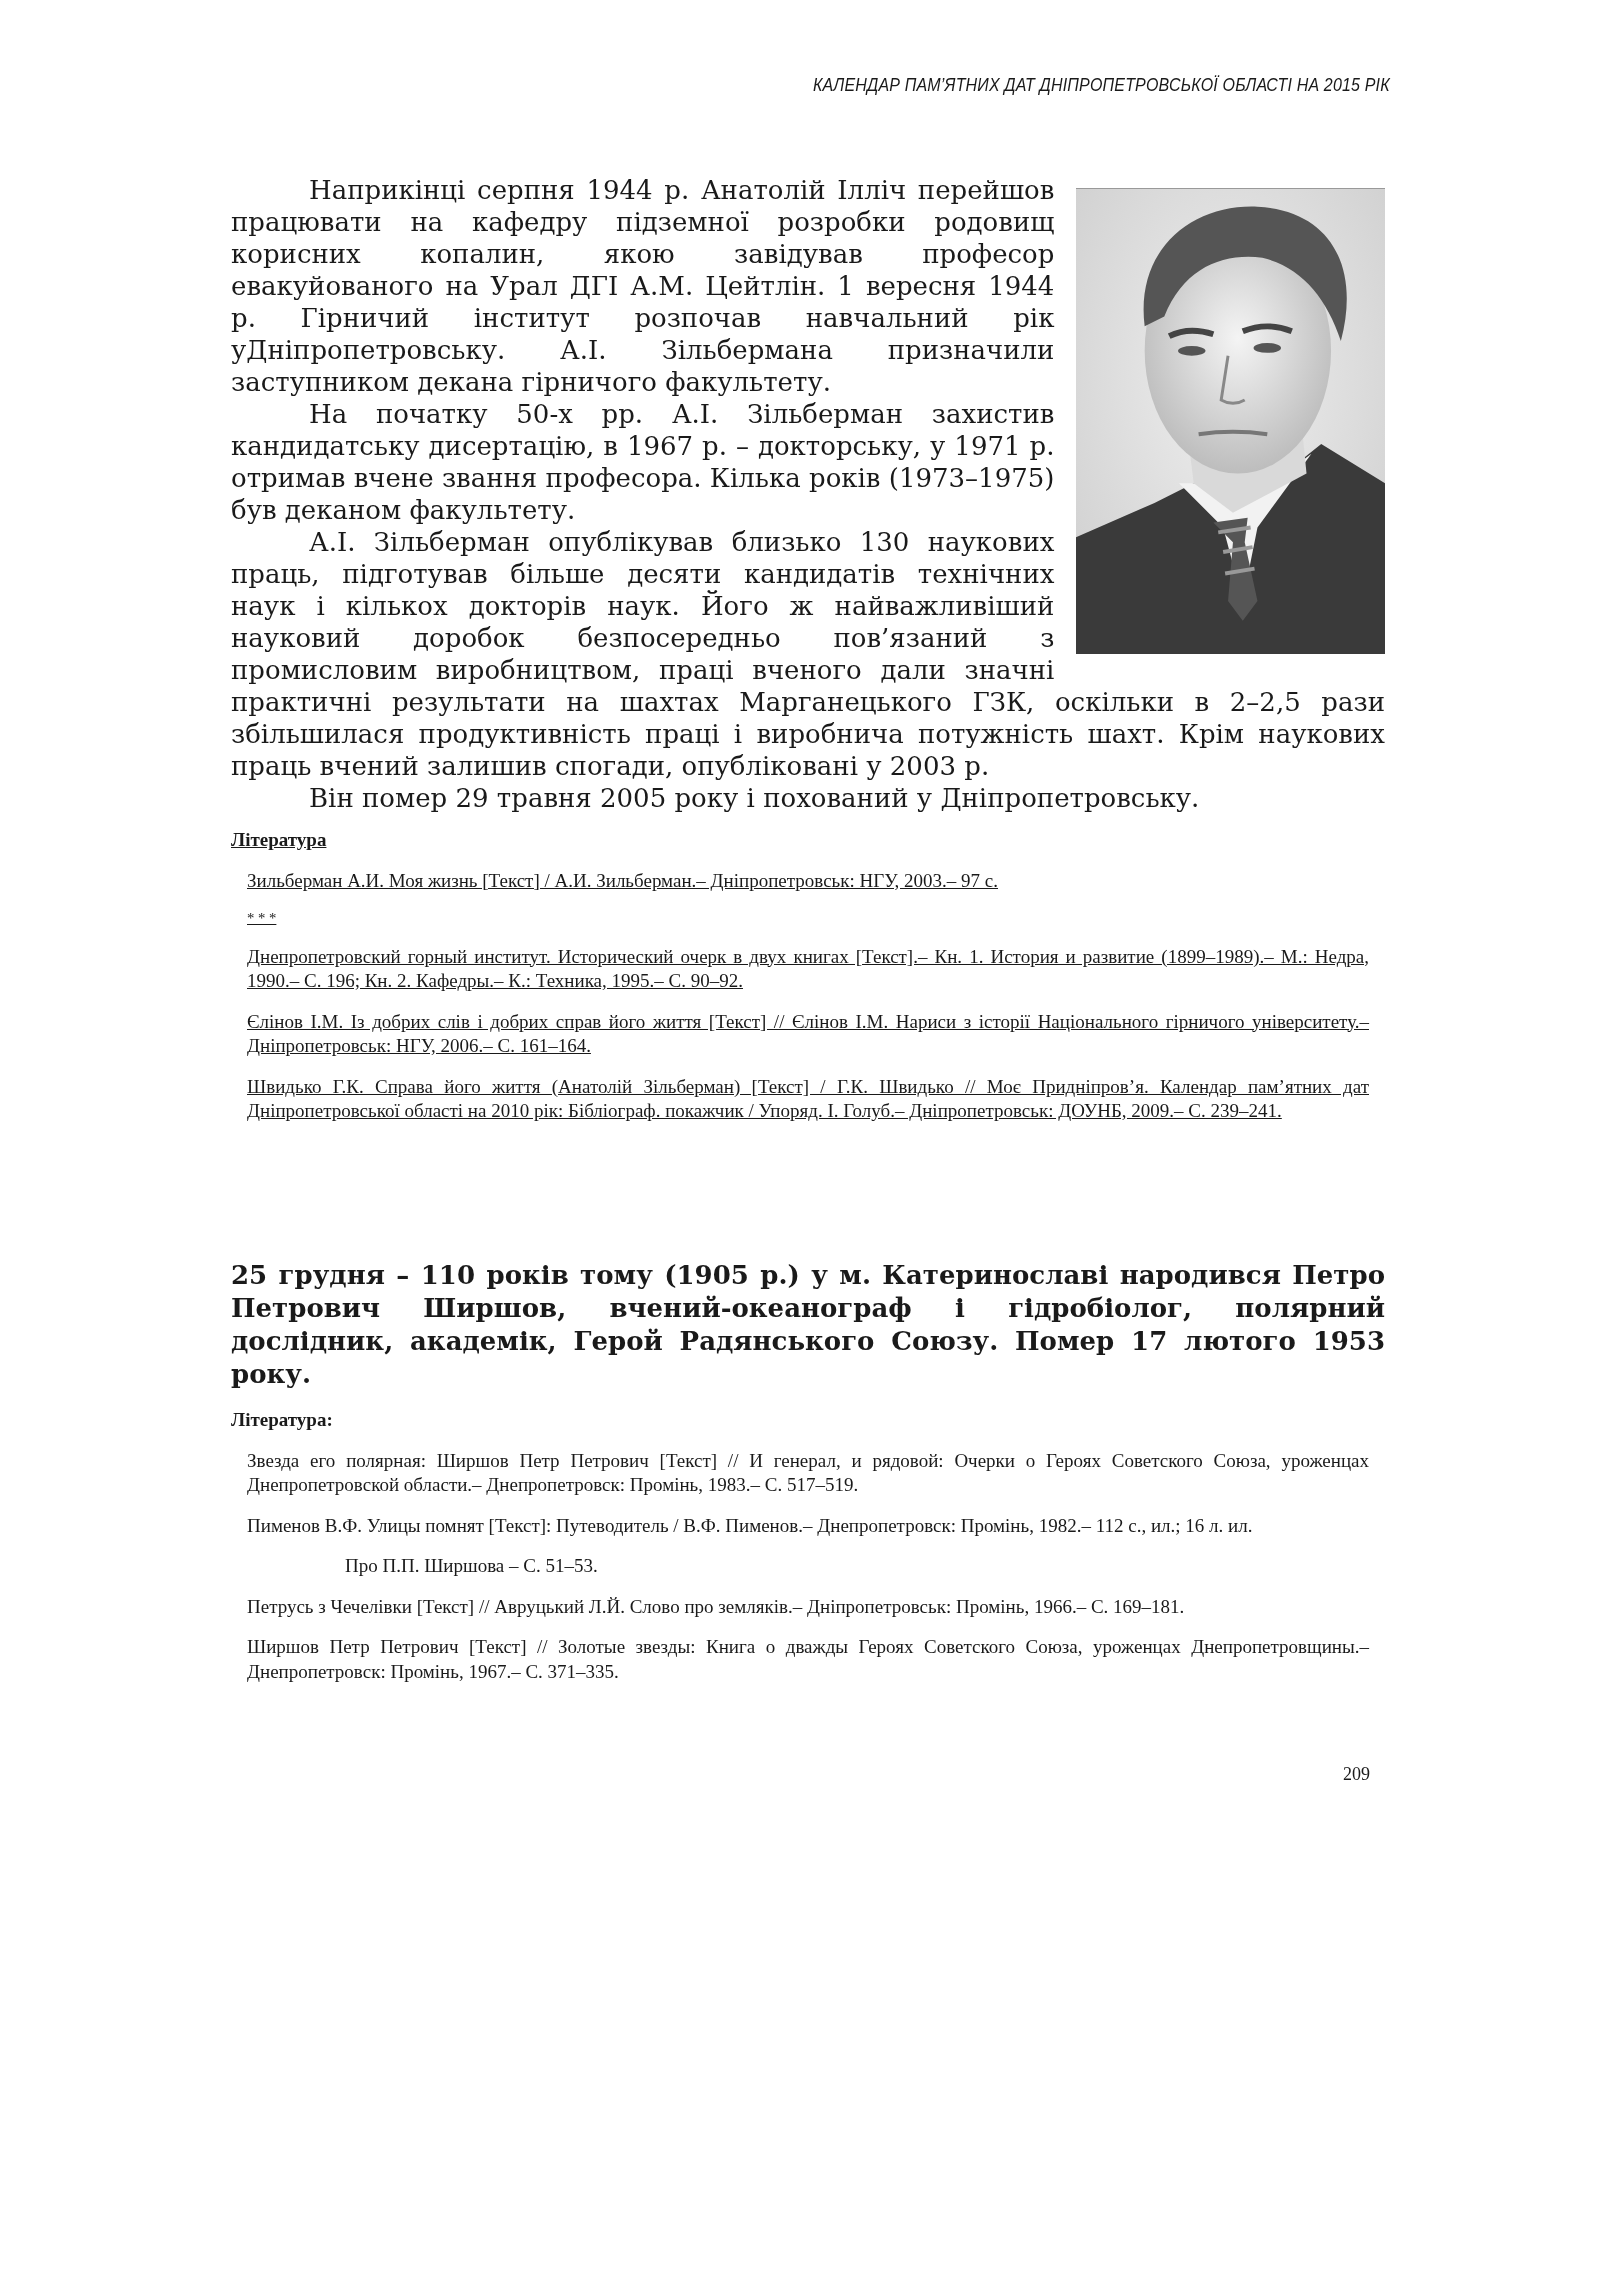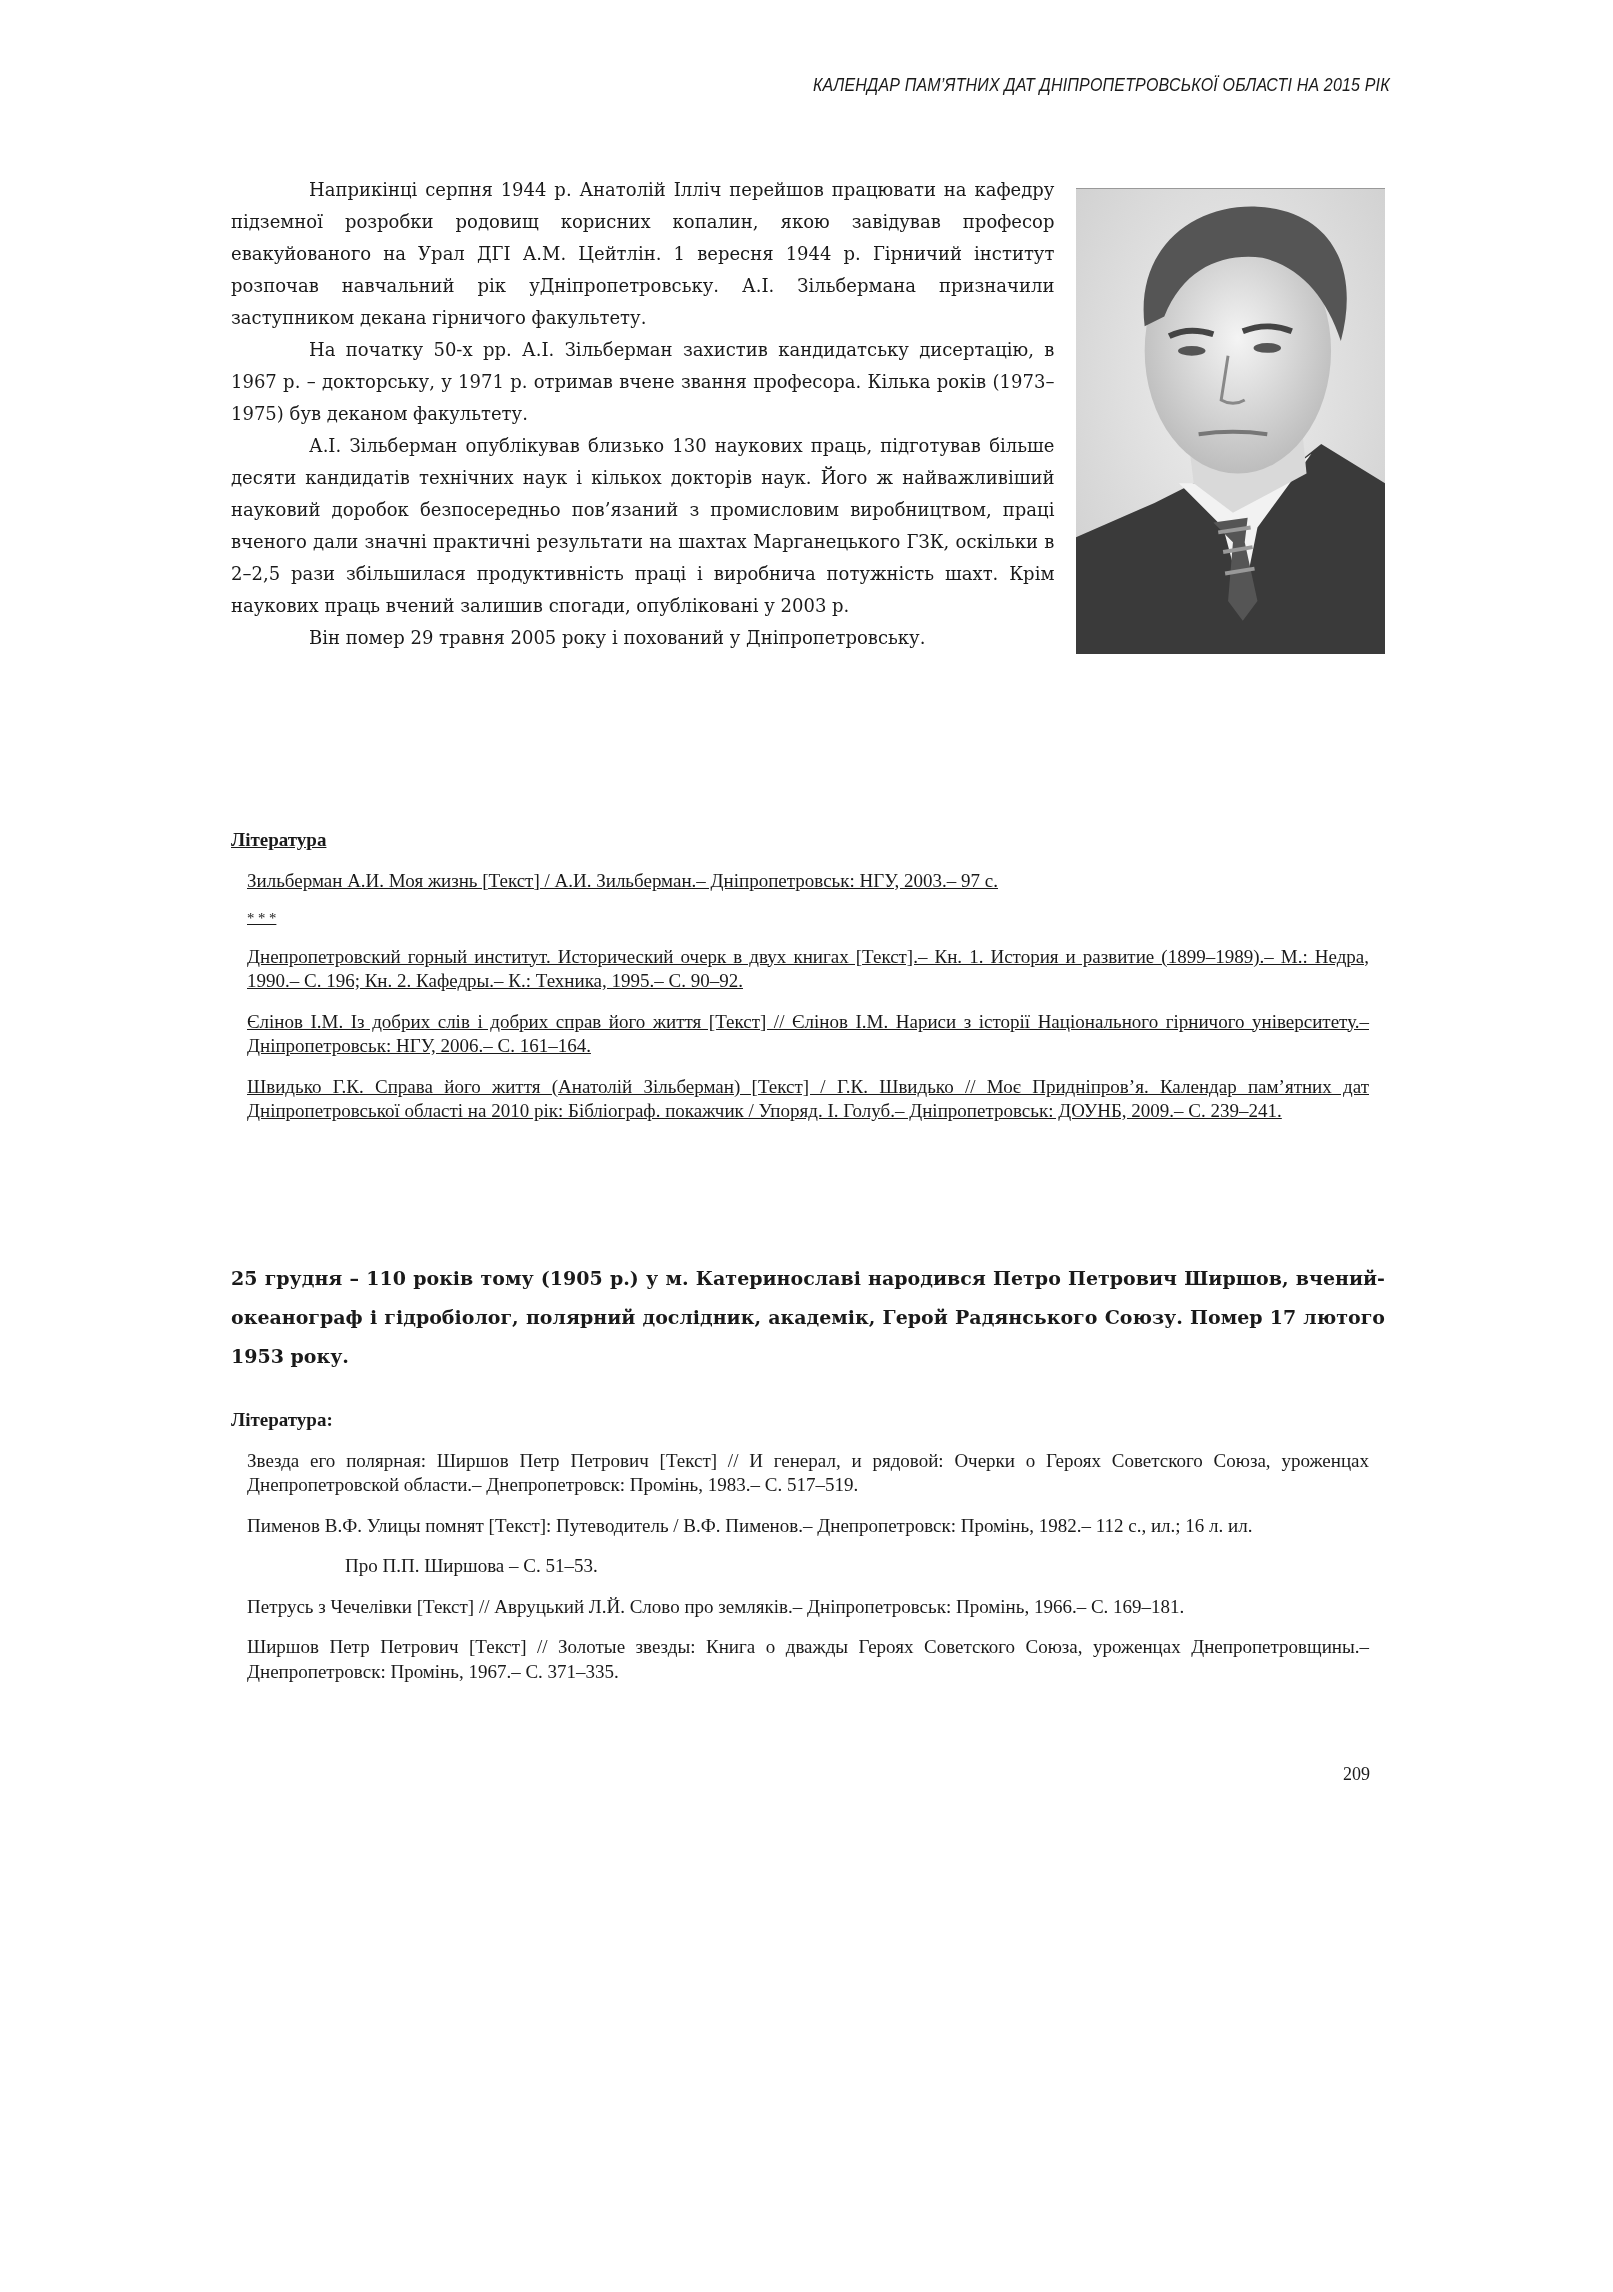--- a/index.html
+++ b/index.html
@@ -5,40 +5,40 @@
   html, body { margin: 0; padding: 0; background: #ffffff; }
   body { width: 1613px; height: 2293px; position: relative; overflow: hidden; color: #111; }
   .running-head {
     position: absolute; top: 74px; right: 223px;
     font-family: "Liberation Sans", sans-serif; font-style: italic;
     font-size: 18.6px; letter-spacing: 0.2px; color: #1a1a1a;
     transform: scaleX(0.86); transform-origin: right center;
   }
   .body-text {
     position: absolute; left: 231px; top: 174px; width: 1154px;
-    font-family: "DejaVu Serif", serif; font-size: 18px; line-height: 32px;
+    font-family: "DejaVu Serif", serif; font-size: 26px; line-height: 32px;
     text-align: justify; color: #1a1a1a;
   }
   .body-text p { margin: 0; text-indent: 78px; }
   .portrait {
     float: right; width: 309px; height: 465px; margin: 13.7px 0 5.9px 21.6px;
     background: #e9e9e9; border-top: 1px solid #999; position: relative; overflow: hidden;
   }
   .lit {
     position: absolute; left: 231px; width: 1154px;
     font-family: "Liberation Serif", serif; font-size: 19px; line-height: 24.5px;
     text-align: justify; color: #1a1a1a;
   }
   .lit .lit-title { font-weight: bold; margin: 0; }
   .lit p { margin: 16px; }
   .lit .stars { font-size: 14.7px; line-height: 19.6px; margin-bottom: 3.9px; }
   .lit .indent-italic { padding-left: 98px; }
   .event-heading {
     position: absolute; left: 231px; top: 1259px; width: 1154px;
-    font-family: "DejaVu Serif", serif; font-weight: bold; font-size: 19px; line-height: 39px;
+    font-family: "DejaVu Serif", serif; font-weight: bold; font-size: 26px; line-height: 33px;
     text-align: justify; color: #1a1a1a;
   }
   .page-number {
     position: absolute; top: 1764px; left: 1343px;
     font-family: "Liberation Serif", serif; font-size: 18px; color: #1a1a1a;
   }
 </style>
 </head>
 <body>
 

